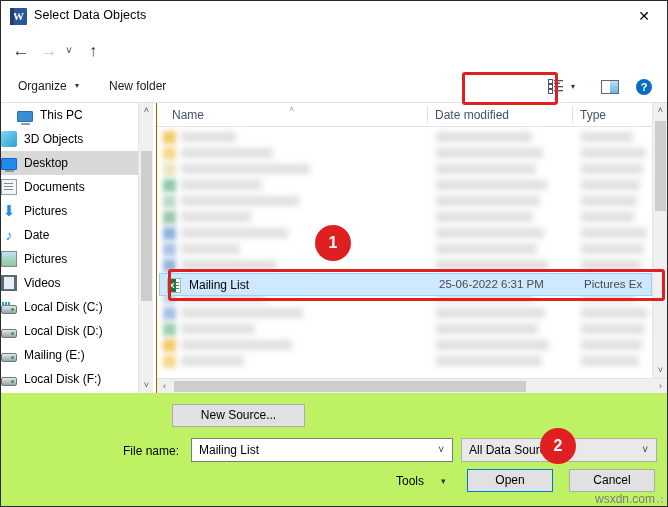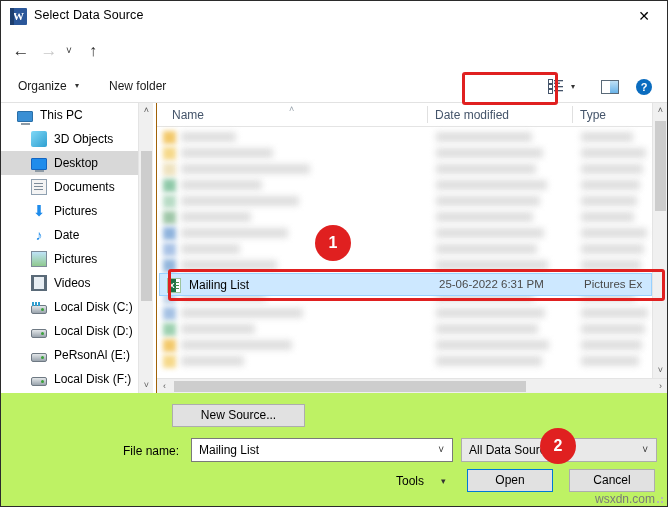--- a/index.html
+++ b/index.html
@@ -190,21 +190,21 @@
   }
   .nav-item.selected { background: #d8d8d8; }
   .nav-ico {
     width: 16px; height: 16px;
     margin-right: 7px;
     flex: 0 0 16px;
     position: relative;
   }
   
   .lvl0 { padding-left: 16px; }
-  .lvl1 { padding-left: 30px; }
+  .lvl1 { }
 
   
   .ico-pc { background:#3a8fd4; border:1px solid #2a6fa8; border-radius:1px; height:11px; margin-top:2px;}
   .ico-pc::after{content:"";position:absolute;left:3px;bottom:-4px;width:9px;height:2px;background:#8d9aa5;}
   .ico-3d { background: linear-gradient(135deg,#7fd8f7,#2f9fd0); transform: rotate(0deg); border-radius:2px; }
   .ico-desktop { background:#1f8ceb; border:1px solid #1565c0; border-radius:1px; height:12px; margin-top:2px; }
   .ico-desktop::after{content:"";position:absolute;left:3px;bottom:-3px;width:9px;height:2px;background:#8d9aa5;}
   .ico-doc { background:#f4f4f4; border:1px solid #8fa0b0; }
   .ico-doc::after{content:"";position:absolute;left:2px;top:3px;width:9px;height:1px;background:#7d8b99;box-shadow:0 3px 0 #7d8b99,0 6px 0 #7d8b99;}
   .ico-dl { color:#1f8ceb; font-size:15px; line-height:16px; text-align:center; }
@@ -455,21 +455,21 @@
       radial-gradient(circle 1px at 8px 4px,#b5b5b5 99%,transparent);
   }
 </style>
 </head>
 <body>
 
 <div id="dialog">
 
   <div id="titlebar">
     <div id="word-icon">W</div>
-    <div id="title-text">Select Data Source</div>
+    <div id="title-text">Select Data Objects</div>
     <div id="close-btn">✕</div>
   </div>
 
   <div id="navbar">
     <div class="navbtn" id="nav-back">←</div>
     <div class="navbtn" id="nav-fwd">→</div>
     <div class="navbtn" id="nav-recent">˅</div>
     <div class="navbtn" id="nav-up">↑</div>
 
     <div id="addressbar">
@@ -545,21 +545,21 @@
       <div class="nav-item lvl1">
         <span class="nav-ico ico-disk ico-disk-c"></span>
         <span>Local Disk (C:)</span>
       </div>
       <div class="nav-item lvl1">
         <span class="nav-ico ico-disk"></span>
         <span>Local Disk (D:)</span>
       </div>
       <div class="nav-item lvl1">
         <span class="nav-ico ico-disk"></span>
-        <span>PeRsonAl (E:)</span>
+        <span>Mailing (E:)</span>
       </div>
       <div class="nav-item lvl1">
         <span class="nav-ico ico-disk"></span>
         <span>Local Disk (F:)</span>
       </div>
     </div>
 
   <div id="navpane-scroll">
     <div class="arrow-up">˄</div>
     <div id="navpane-thumb"></div>

